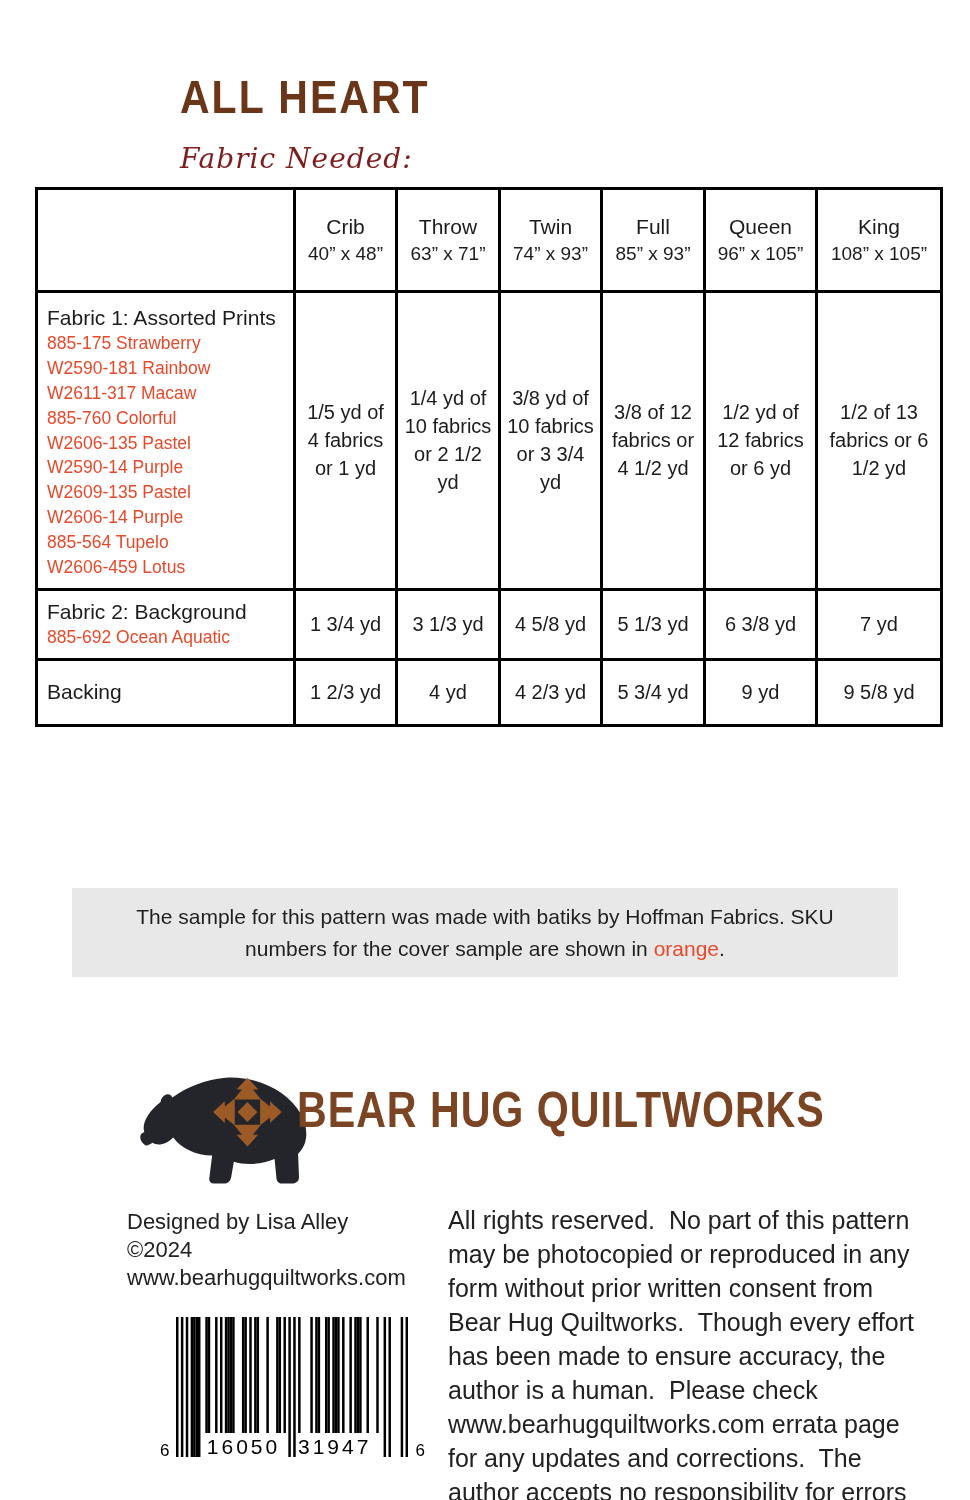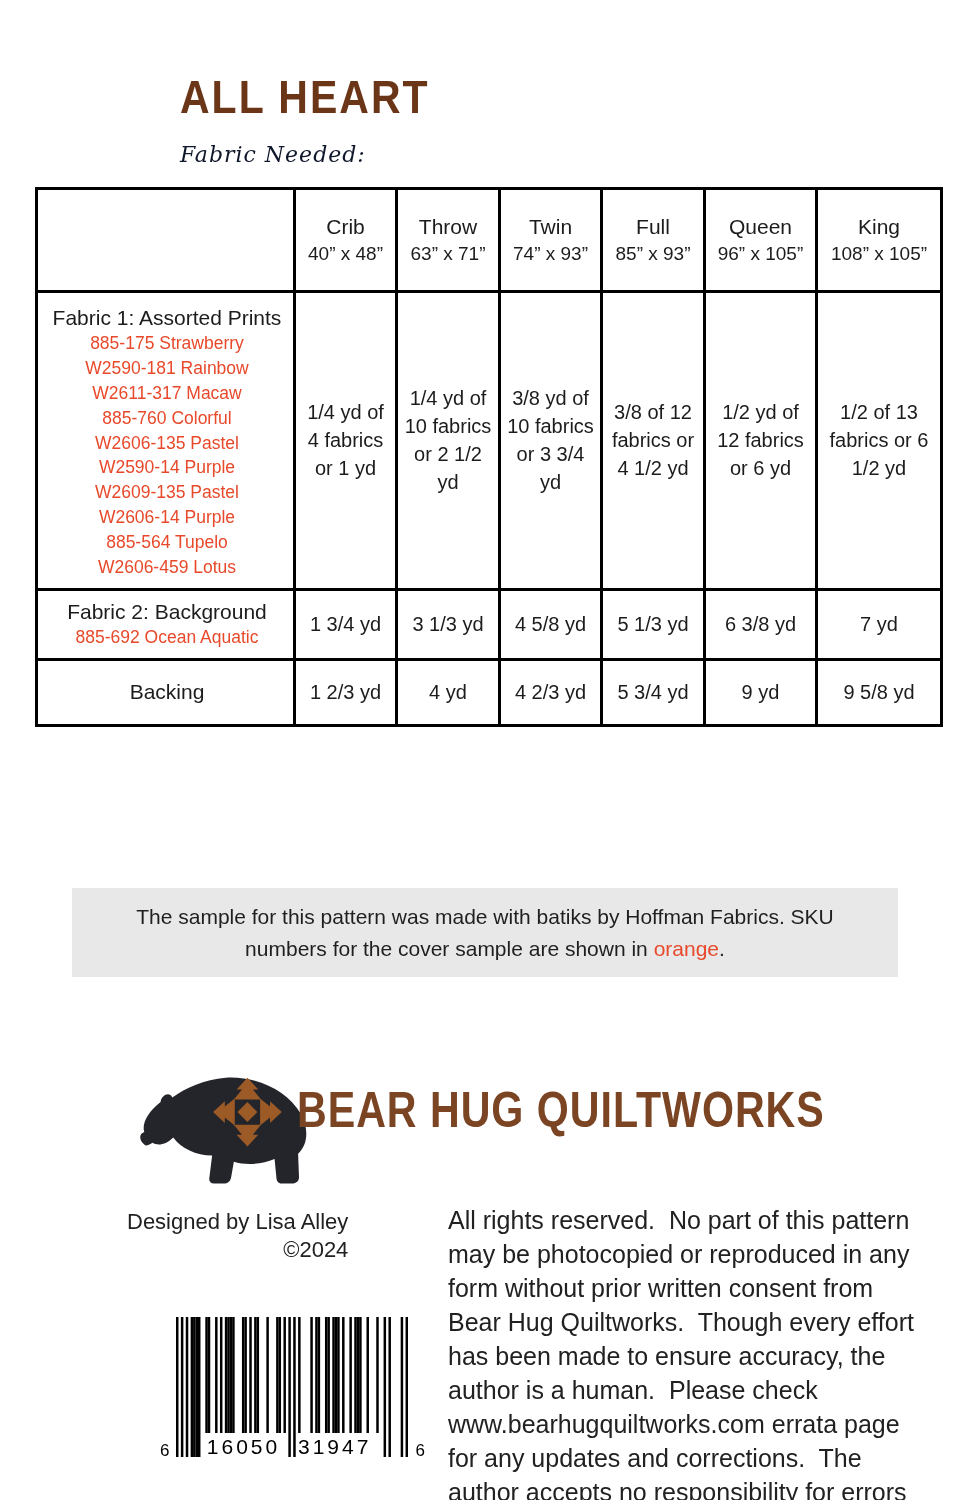--- a/index.html
+++ b/index.html
@@ -12,21 +12,21 @@
 
   
   .page-title {
     position: absolute; left: 180px; top: 72px;
     font-size: 41px; font-weight: 700; letter-spacing: 2px;
     color: #6b3517; transform: scaleY(1.12); transform-origin: left top;
   }
   .page-subtitle {
     position: absolute; left: 180px; top: 142px;
     font-family: "DejaVu Serif", serif; font-style: italic;
-    font-size: 22px; color: #0f172a; letter-spacing: 1px;
+    font-size: 28px; color: #7f1d1d; letter-spacing: 1px;
   }
 
   
   table.fabric-table {
     position: absolute; left: 35px; top: 187px;
     border-collapse: collapse; table-layout: fixed;
     width: 905px; background: #fff;
   }
   .fabric-table td, .fabric-table th {
     border: 3px solid #000; vertical-align: middle;
@@ -43,21 +43,21 @@
   tr.hdr-row { height: 103px; }
   tr.row-fabric1 { height: 287px; }
   tr.row-fabric2 { height: 70px; }
   tr.row-binding { height: 71px; }
   tr.row-backing { height: 66px; }
 
   .hdr-cell { text-align: center; line-height: 1.35; }
   .size-name { font-size: 21px; display: block; }
   .size-dims { font-size: 19px; display: block; }
 
-  .label-cell { padding: 8px 6px 8px 9px; vertical-align: middle; text-align: center; }
+  .label-cell { padding: 8px 6px 8px 9px; vertical-align: middle; }
   .label-cell.top { vertical-align: top; padding-top: 12px; }
   .row-label { font-size: 21px; color: #1c1c1c; display: block; line-height: 1.25; }
   .sku-list { margin-top: 2px; }
   .sku-line { display: block; font-size: 17.5px; line-height: 1.42; color: #e8492a; }
 
   .val-cell { text-align: center; font-size: 20px; line-height: 1.4; padding: 4px 6px; }
 
   
   .notice-box {
     position: absolute; left: 72px; top: 888px; width: 826px; height: 89px;
@@ -72,21 +72,21 @@
   .bear-logo { position: absolute; left: 128px; top: 1052px; }
   .brand-name {
     position: absolute; left: 297px; top: 1082px;
     font-size: 42px; font-weight: 700; color: #7b4423; letter-spacing: 1px;
     transform: scale(0.98, 1.18); transform-origin: left top; white-space: nowrap;
   }
 
   
   .credits {
     position: absolute; left: 127px; top: 1208px;
-    font-size: 22px; line-height: 1.28; color: #212121; text-align: right;
+    font-size: 22px; line-height: 1.28; color: #212121;
   }
   .rights {
     position: absolute; left: 448px; top: 1203px; width: 470px;
     font-size: 25px; line-height: 1.36; color: #212121; white-space: pre-wrap;
   }
 
   
   .barcode { position: absolute; left: 176px; top: 1317px; width: 232px; height: 140px; }
   .barcode svg { position: absolute; left: 0; top: 0; }
   .bc-num {
@@ -152,21 +152,21 @@
           <span class="sku-line">W2611-317 Macaw</span>
           <span class="sku-line">885-760 Colorful</span>
           <span class="sku-line">W2606-135 Pastel</span>
           <span class="sku-line">W2590-14 Purple</span>
           <span class="sku-line">W2609-135 Pastel</span>
           <span class="sku-line">W2606-14 Purple</span>
           <span class="sku-line">885-564 Tupelo</span>
           <span class="sku-line">W2606-459 Lotus</span>
         </span>
       </td>
-      <td class="val-cell">1/4 yd of 4 fabrics or 1 yd</td>
+      <td class="val-cell">1/5 yd of 4 fabrics or 1 yd</td>
       <td class="val-cell">1/4 yd of 10 fabrics or 2 1/2 yd</td>
       <td class="val-cell">3/8 yd of 10 fabrics or 3 3/4 yd</td>
       <td class="val-cell">3/8 of 12 fabrics or 4 1/2 yd</td>
       <td class="val-cell">1/2 yd of 12 fabrics or 6 yd</td>
       <td class="val-cell">1/2 of 13 fabrics or 6 1/2 yd</td>
     </tr>
 
     <tr class="row-fabric2">
       <td class="label-cell">
         <span class="row-label">Fabric 2: Background</span>
@@ -209,20 +209,21 @@
       <polygon points="0,-38 12,-25 6,-25 15,-14 -15,-14 -6,-25 -12,-25" transform="rotate(270)"></polygon>
       <polygon points="0,-11 11,0 0,11 -11,0"></polygon>
     </g>
   </svg>
 </div>
 <div class="brand-name">BEAR HUG QUILTWORKS</div>
 
 <div class="credits">
   <div>Designed by Lisa Alley</div>
   <div>©2024</div>
+  <div>www.bearhugquiltworks.com</div>
 </div>
 
 <div class="rights">All rights reserved.  No part of this pattern may be photocopied or reproduced in any form without prior written consent from Bear Hug Quiltworks.  Though every effort has been made to ensure accuracy, the author is a human.  Please check www.bearhugquiltworks.com errata page for any updates and corrections.  The author accepts no responsibility for errors or omissions but welcomes kind suggestions for future edits.</div>
 
 <div class="barcode">
   <svg id="bc-svg" width="232" height="140" xmlns="http://www.w3.org/2000/svg" aria-hidden="true">
       <rect x="0.00" y="0" width="2.49" height="140" fill="#000"></rect>
       <rect x="4.88" y="0" width="2.49" height="140" fill="#000"></rect>
       <rect x="9.77" y="0" width="2.49" height="140" fill="#000"></rect>
       <rect x="14.65" y="0" width="2.49" height="140" fill="#000"></rect>

